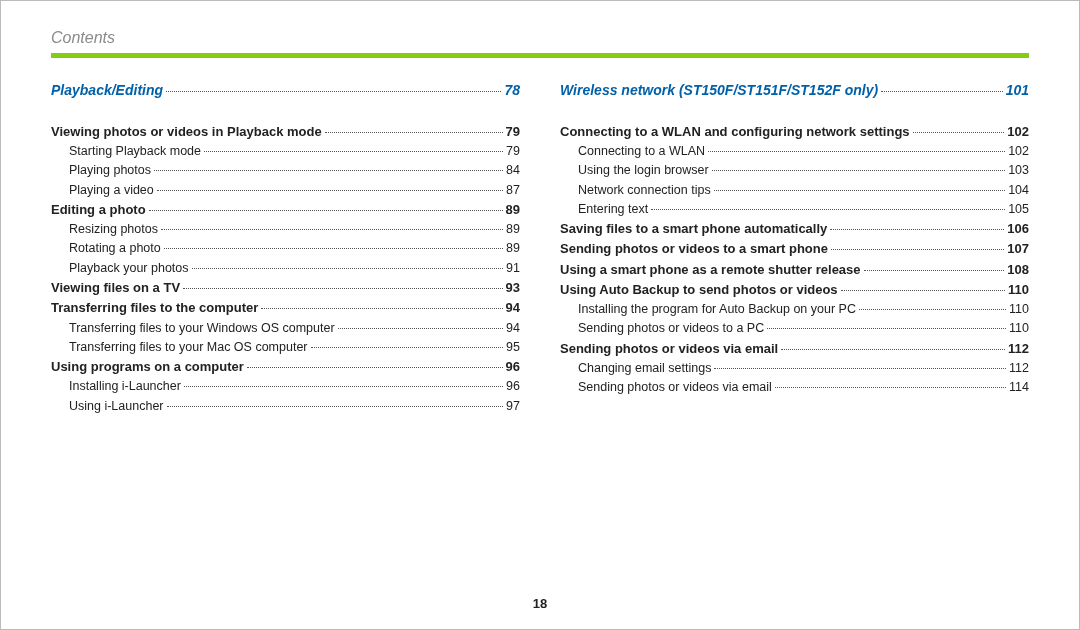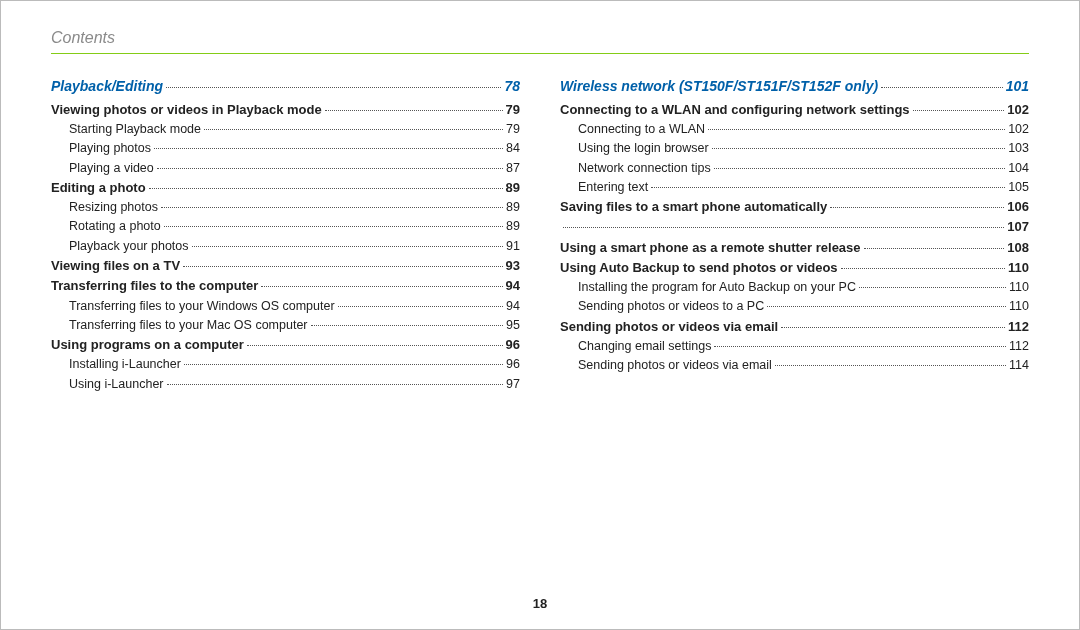--- a/index.html
+++ b/index.html
@@ -8,37 +8,37 @@
     width: 1080px; height: 630px; position: relative;
     border: 1px solid #bbb;
     padding: 28px 50px 0 50px;
   }
   .header {
     color: #8a8a8a;
     font-style: italic;
     font-size: 16px;
     font-weight: 500;
     padding-bottom: 6px;
-    border-bottom: 1px solid #84cc16;
+    border-bottom: 5px solid #84cc16;
     margin-bottom: 22px;
   }
   .columns {
     display: flex;
     gap: 40px;
   }
   .col { flex: 1; min-width: 0; }
   .row {
     display: flex;
     align-items: baseline;
     white-space: nowrap;
     line-height: 1.55;
     font-size: 13px;
     color: #222;
   }
-  .row.section { font-weight: 700; font-style: italic; color: #0060a9; font-size: 14px; margin-bottom: 2px; text-align: center;}
+  .row.section { font-weight: 700; font-style: italic; color: #0060a9; font-size: 14px; margin-bottom: 20px; text-align: center;}
   .row.topic { font-weight: 700; font-size: 13px; }
   .row.sub { font-weight: 400; padding-left: 18px; font-size: 12.5px; }
   .label { flex: 0 0 auto; }
   .dots {
     flex: 1 1 auto;
     overflow: hidden;
     border-bottom: 1.5px dotted #555;
     transform: translateY(-3px);
     margin: 0 3px;
   }
@@ -179,20 +179,21 @@
             <span class="label">Entering text </span>
             <span class="dots"></span>
             <span class="page-num"> 105</span>
           </div>
           <div class="row topic">
             <span class="label">Saving files to a smart phone automatically </span>
             <span class="dots"></span>
             <span class="page-num"> 106</span>
           </div>
           <div class="row topic">
+            <span class="label">Sending photos or videos to a smart phone </span>
             <span class="dots"></span>
             <span class="page-num"> 107</span>
           </div>
           <div class="row topic">
             <span class="label">Using a smart phone as a remote shutter release </span>
             <span class="dots"></span>
             <span class="page-num"> 108</span>
           </div>
           <div class="row topic">
             <span class="label">Using Auto Backup to send photos or videos </span>

